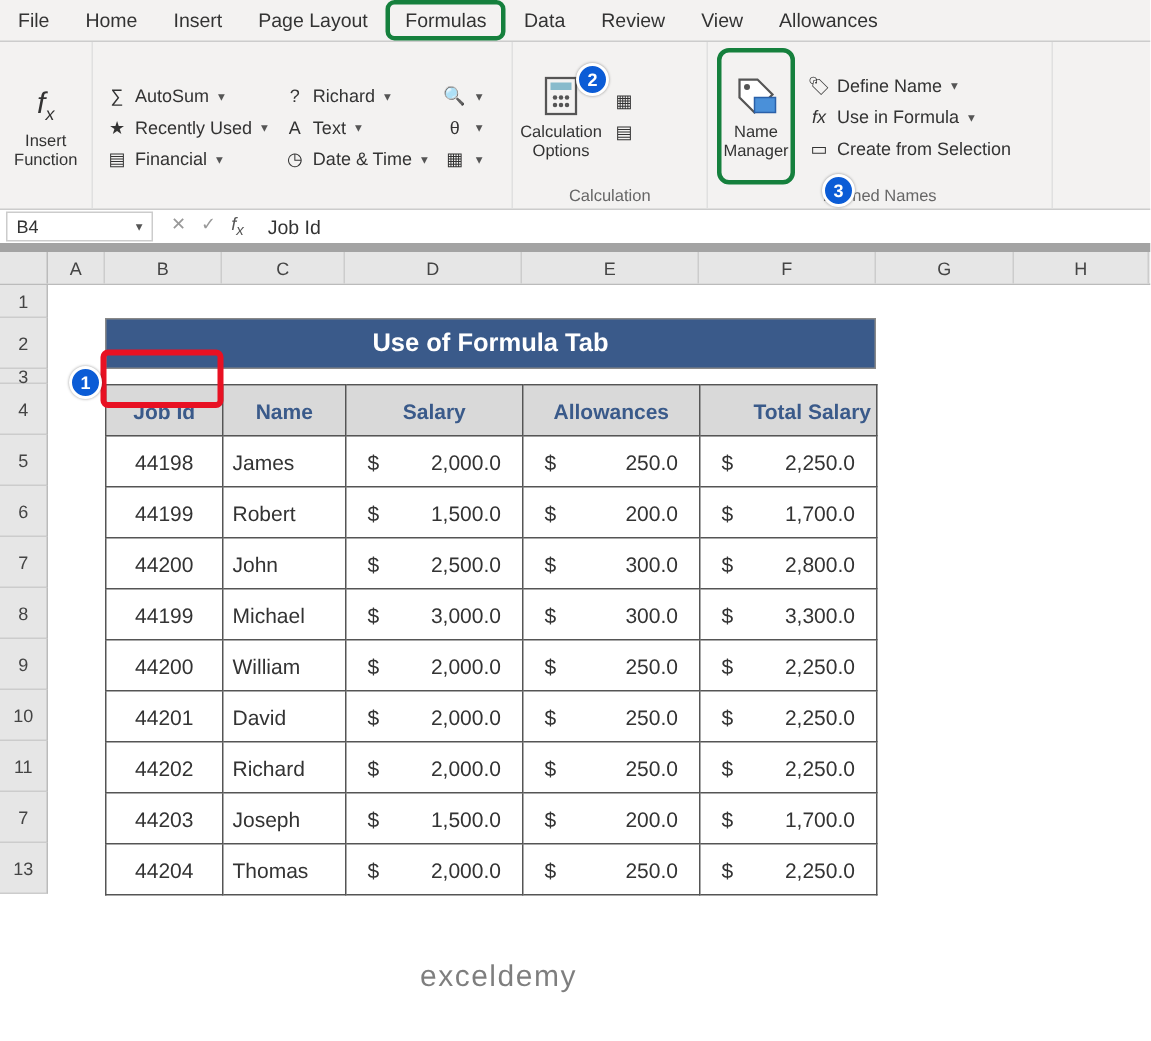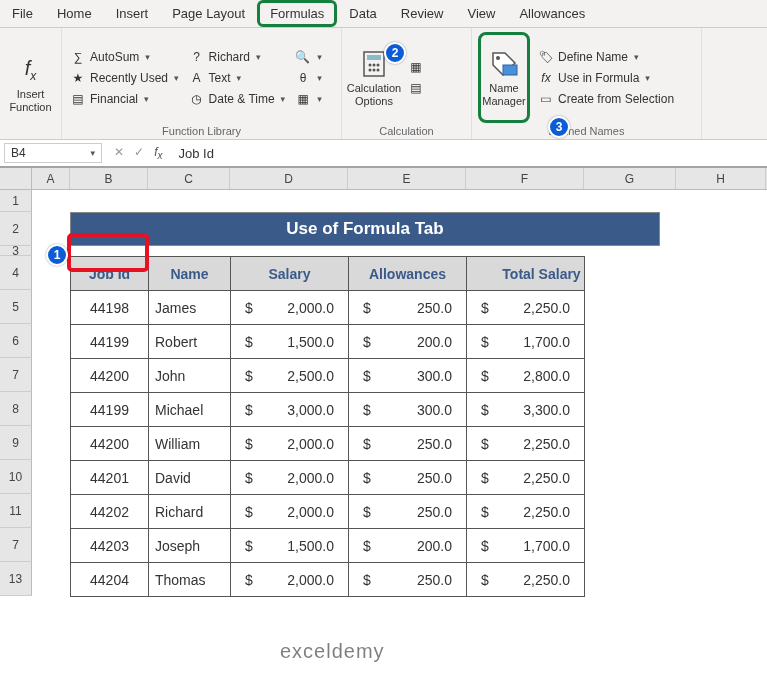--- a/index.html
+++ b/index.html
@@ -21,39 +21,39 @@
 .stack { display: flex; flex-direction: column; gap: 3px; justify-content: center; }
 .small-btn { display: flex; align-items: center; gap: 4px; font-size: 12px; cursor: pointer; padding: 1px 2px; white-space: nowrap; }
 .small-icon { width: 16px; height: 16px; display: inline-flex; align-items: center; justify-content: center; }
 .chev { font-size: 9px; color: #555; margin-left: 2px; }
 
 
 .red-box { border: 3px solid #15803d; border-radius: 6px; }
 .blue-badge { position: absolute; width: 22px; height: 22px; background: #0b5cd6; color: #fff; border-radius: 50%; display: flex; align-items: center; justify-content: center; font-weight: bold; font-size: 12px; border: 2px solid #fff; box-shadow: 0 0 2px rgba(0,0,0,0.4); z-index: 50; }
 
 
-.formula-bar { display: flex; align-items: center; height: 28px; border-bottom: 2px solid #a3a3a3; background: #fff; }
+.formula-bar { display: flex; align-items: center; height: 28px; border-bottom: 6px solid #a3a3a3; background: #fff; }
 .name-box { width: 98px; border: 1px solid #ccc; margin: 2px 4px; padding: 2px 6px; font-size: 12px; display: flex; align-items: center; justify-content: space-between; }
 .fb-btns { display: flex; gap: 10px; padding: 0 8px; color: #999; }
 .fb-btns .fx { font-style: italic; color: #555; }
 .fb-input { flex: 1; padding: 2px 8px; font-size: 13px; }
 
 
 .grid-wrap { position: relative; }
 .col-headers { display: flex; height: 22px; background: #e6e6e6; border-bottom: 1px solid #bbb; }
 .corner { width: 32px; border-right: 1px solid #bbb; background: #e6e6e6; }
 .ch { border-right: 1px solid #ccc; text-align: center; font-size: 12px; color: #444; line-height: 22px; background: #e6e6e6; }
 .row-headers { position: absolute; left: 0; top: 22px; width: 32px; }
 .rh { height: 34px; border-bottom: 1px solid #ccc; border-right: 1px solid #bbb; background: #e6e6e6; text-align: center; font-size: 12px; color: #444; display: flex; align-items: center; justify-content: center; }
 
 .sheet { position: absolute; left: 32px; top: 22px; right: 0; } .cB { width: 78px; } .cC { width: 82px; }
 .cD { width: 118px; } .cE { width: 118px; } .cF { width: 118px; padding-left: 32px; }
 
 
-.title-row { position: absolute; left: 38px; top: 22px; width: 590px; height: 34px; background: #3a5a8a; color: #fff; font-weight: bold; font-size: 17px; display: flex; align-items: center; justify-content: center; border: 1px solid #888; }
+.title-row { position: absolute; left: 38px; top: 22px; width: 514px; height: 34px; background: #3a5a8a; color: #fff; font-weight: bold; font-size: 17px; display: flex; align-items: center; justify-content: center; border: 1px solid #888; }
 
 
 .data-table { position: absolute; left: 38px; top: 66px; border-collapse: collapse; }
 .data-table th, .data-table td { border: 1.5px solid #555; height: 34px; font-size: 14px; }
 .data-table th { background: #d9d9d9; color: #3a5a8a; font-weight: bold; text-align: center; }
 .data-table td { padding: 0 6px; }
 .data-table td.jid { text-align: center; margin-top: 32px; }
 .data-table td.nm { text-align: left; }
 .money { display: flex; justify-content: space-between; padding: 0 8px; }
 th.cB { width: 78px; } th.cC { width: 82px; } th.cD { width: 118px; } th.cE { width: 118px; } th.cF { width: 118px; }
@@ -136,21 +136,20 @@
         <div class="small-btn">
             <span class="small-icon">θ</span>
             <span class="chev">▾</span>
           </div>
         <div class="small-btn">
             <span class="small-icon">▦</span>
             <span class="chev">▾</span>
           </div>
       </div>
     </div>
-    <div class="group-label">Function Library</div>
   </div>
 
   <div class="group" style="width:130px">
     <div class="group-body">
       <div class="big-btn">
         <div class="big-icon">
           <svg width="28" height="28" viewBox="0 0 28 28">
               <rect x="4" y="2" width="20" height="24" fill="none" stroke="#555" stroke-width="1.5"></rect>
               <rect x="7" y="5" width="14" height="5" fill="#8bc"></rect>
               <circle cx="10" cy="15" r="1.5" fill="#555"></circle>

